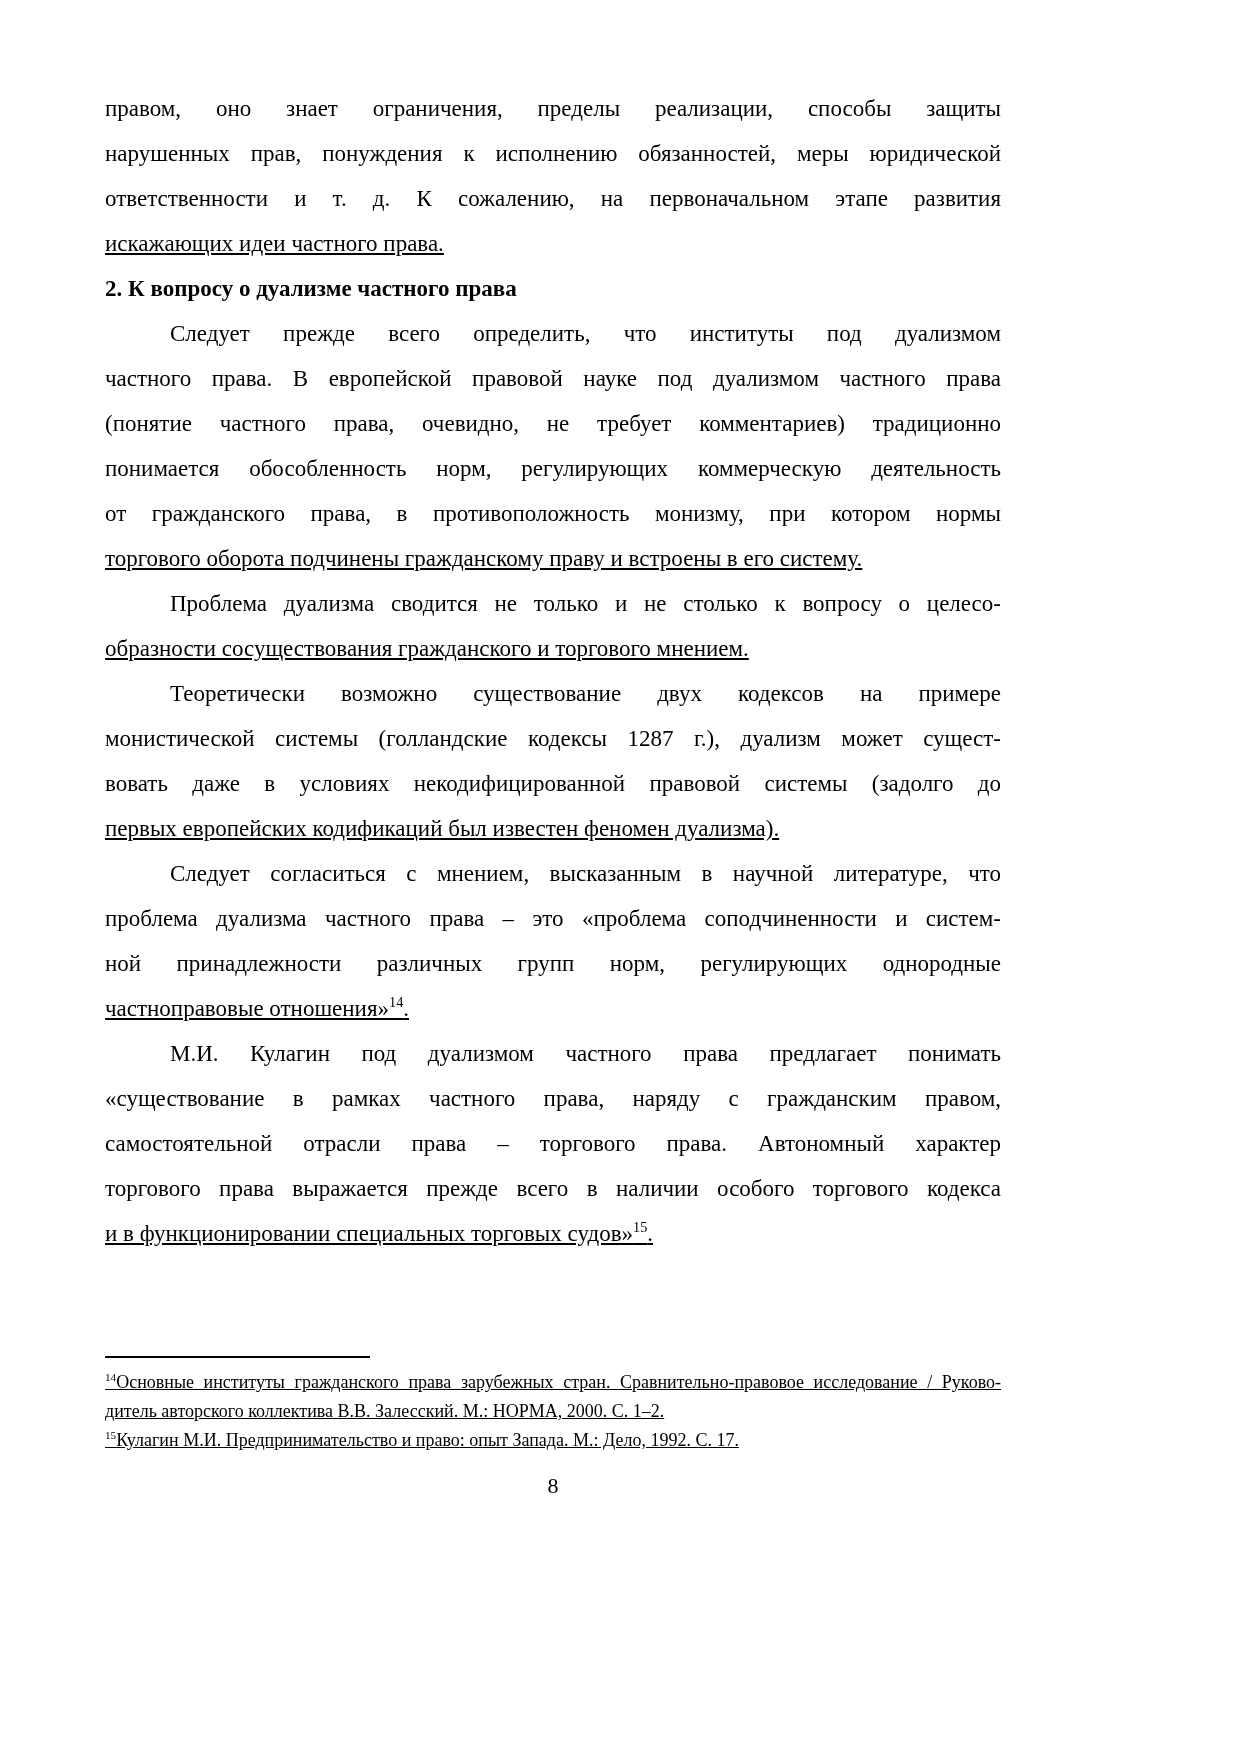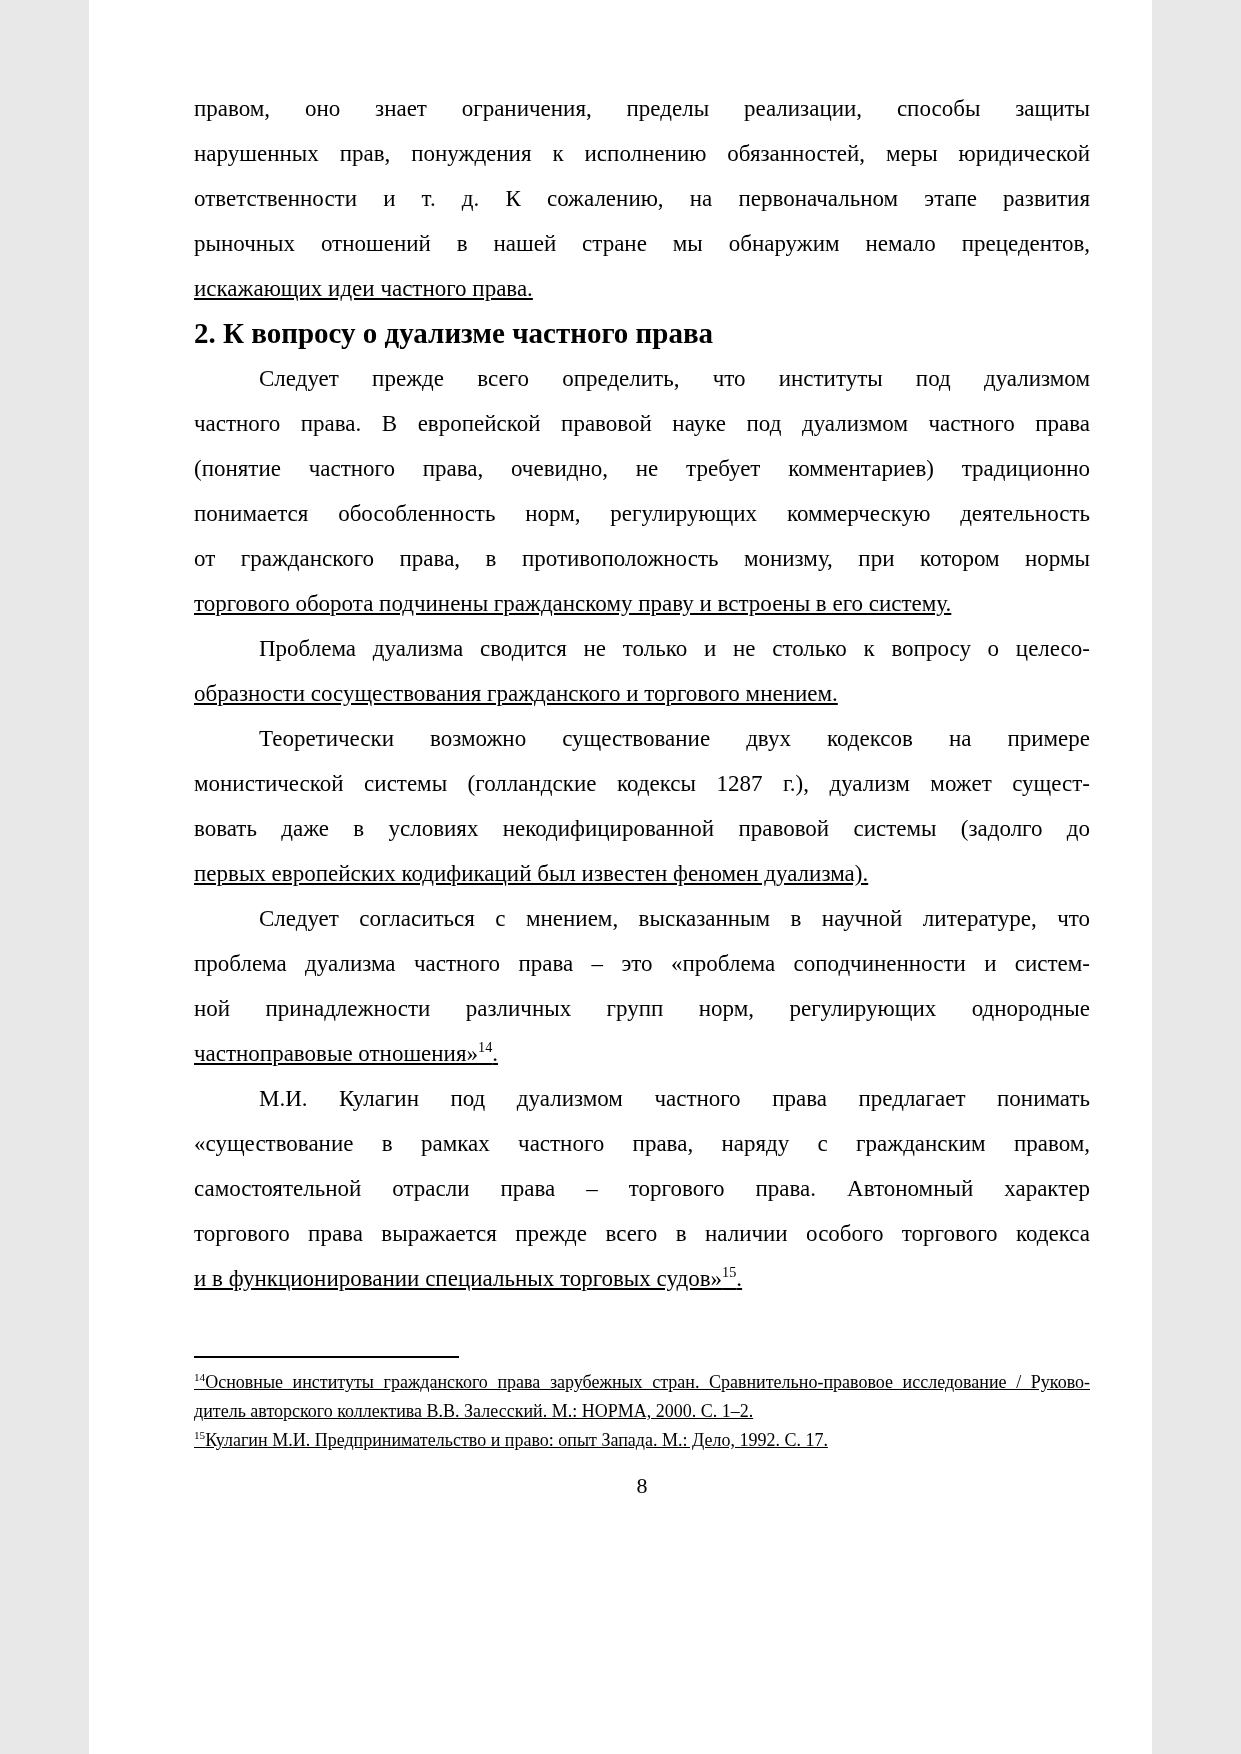--- a/index.html
+++ b/index.html
@@ -2,21 +2,21 @@
 <html><head>
 <meta charset="utf-8">
 <style>
   html, body {
     margin: 0;
     padding: 0;
     background: #e8e8e8;
   }
   .page {
     position: relative;
-    width: 1063px;
+    width: 1241px;
     height: 1754px;
     margin: 0 auto;
     background: #ffffff;
     color: #000000;
     font-family: "Liberation Serif", "DejaVu Serif", serif;
     overflow: hidden;
   }
   .content {
     position: absolute;
     left: 105px;
@@ -27,21 +27,21 @@
   .line {
     font-size: 23px;
     line-height: 45px;
     text-align: justify;
     text-align-last: justify;
     white-space: normal;
   }
   .line.last { text-align-last: left; text-decoration: underline; }
   .line.indent { text-indent: 65px; }
   .heading {
-    font-size: 29px;
+    font-size: 23px;
     line-height: 45px;
     font-weight: bold;
     text-align: left;
   }
   sup {
     font-size: 0.62em;
     line-height: 0;
     vertical-align: super;
     margin-top: 20px;
   }
@@ -77,21 +77,20 @@
 </style>
 </head>
 <body>
 
 <div class="page">
   <div class="content">
       <div class="paragraph">
         <div class="line">правом, оно знает ограничения, пределы реализации, способы защиты</div>
         <div class="line">нарушенных прав, понуждения к исполнению обязанностей, меры юридической</div>
         <div class="line">ответственности и т. д. К сожалению, на первоначальном этапе развития</div>
-        <div class="line">рыночных отношений в нашей стране мы обнаружим немало прецедентов,</div>
         <div class="line last">искажающих идеи частного права.</div>
       </div>
       <div class="heading">2. К вопросу о дуализме частного права</div>
       <div class="paragraph">
         <div class="line indent">Следует прежде всего определить, что институты под дуализмом</div>
         <div class="line">частного права. В европейской правовой науке под дуализмом частного права</div>
         <div class="line">(понятие частного права, очевидно, не требует комментариев) традиционно</div>
         <div class="line">понимается обособленность норм, регулирующих коммерческую деятельность</div>
         <div class="line">от гражданского права, в противоположность монизму, при котором нормы</div>
         <div class="line last">торгового оборота подчинены гражданскому праву и встроены в его систему.</div>

